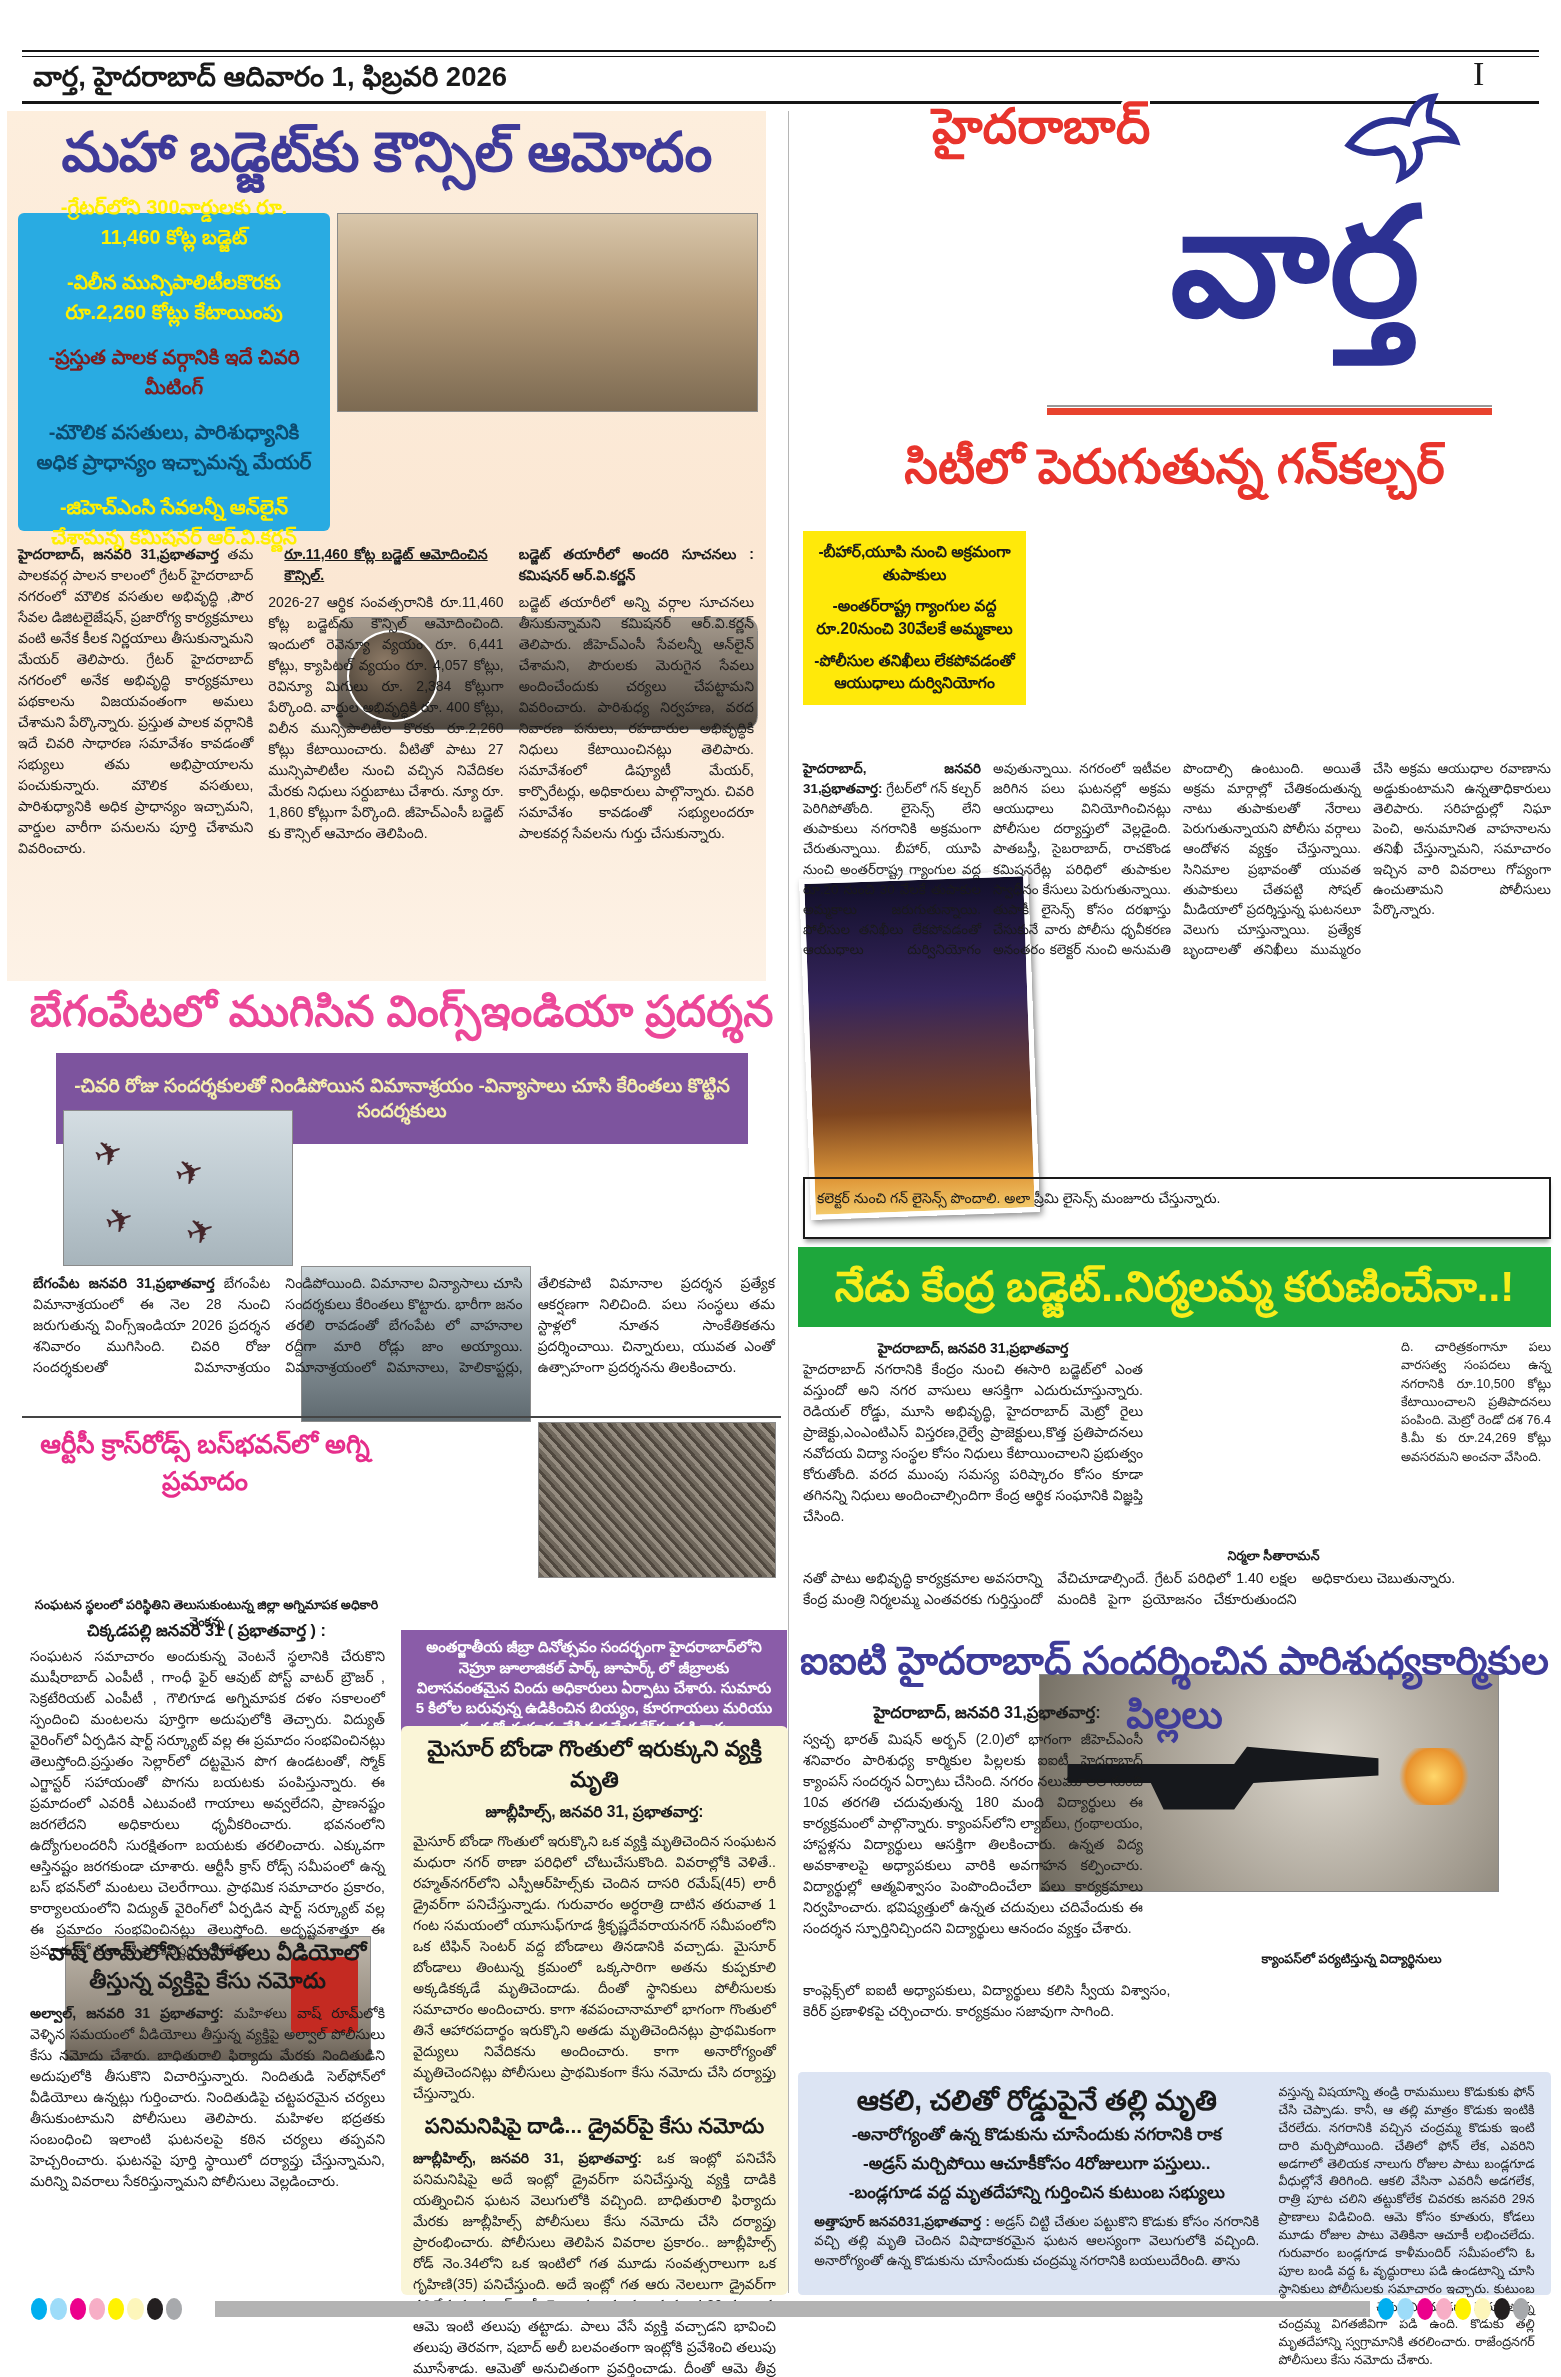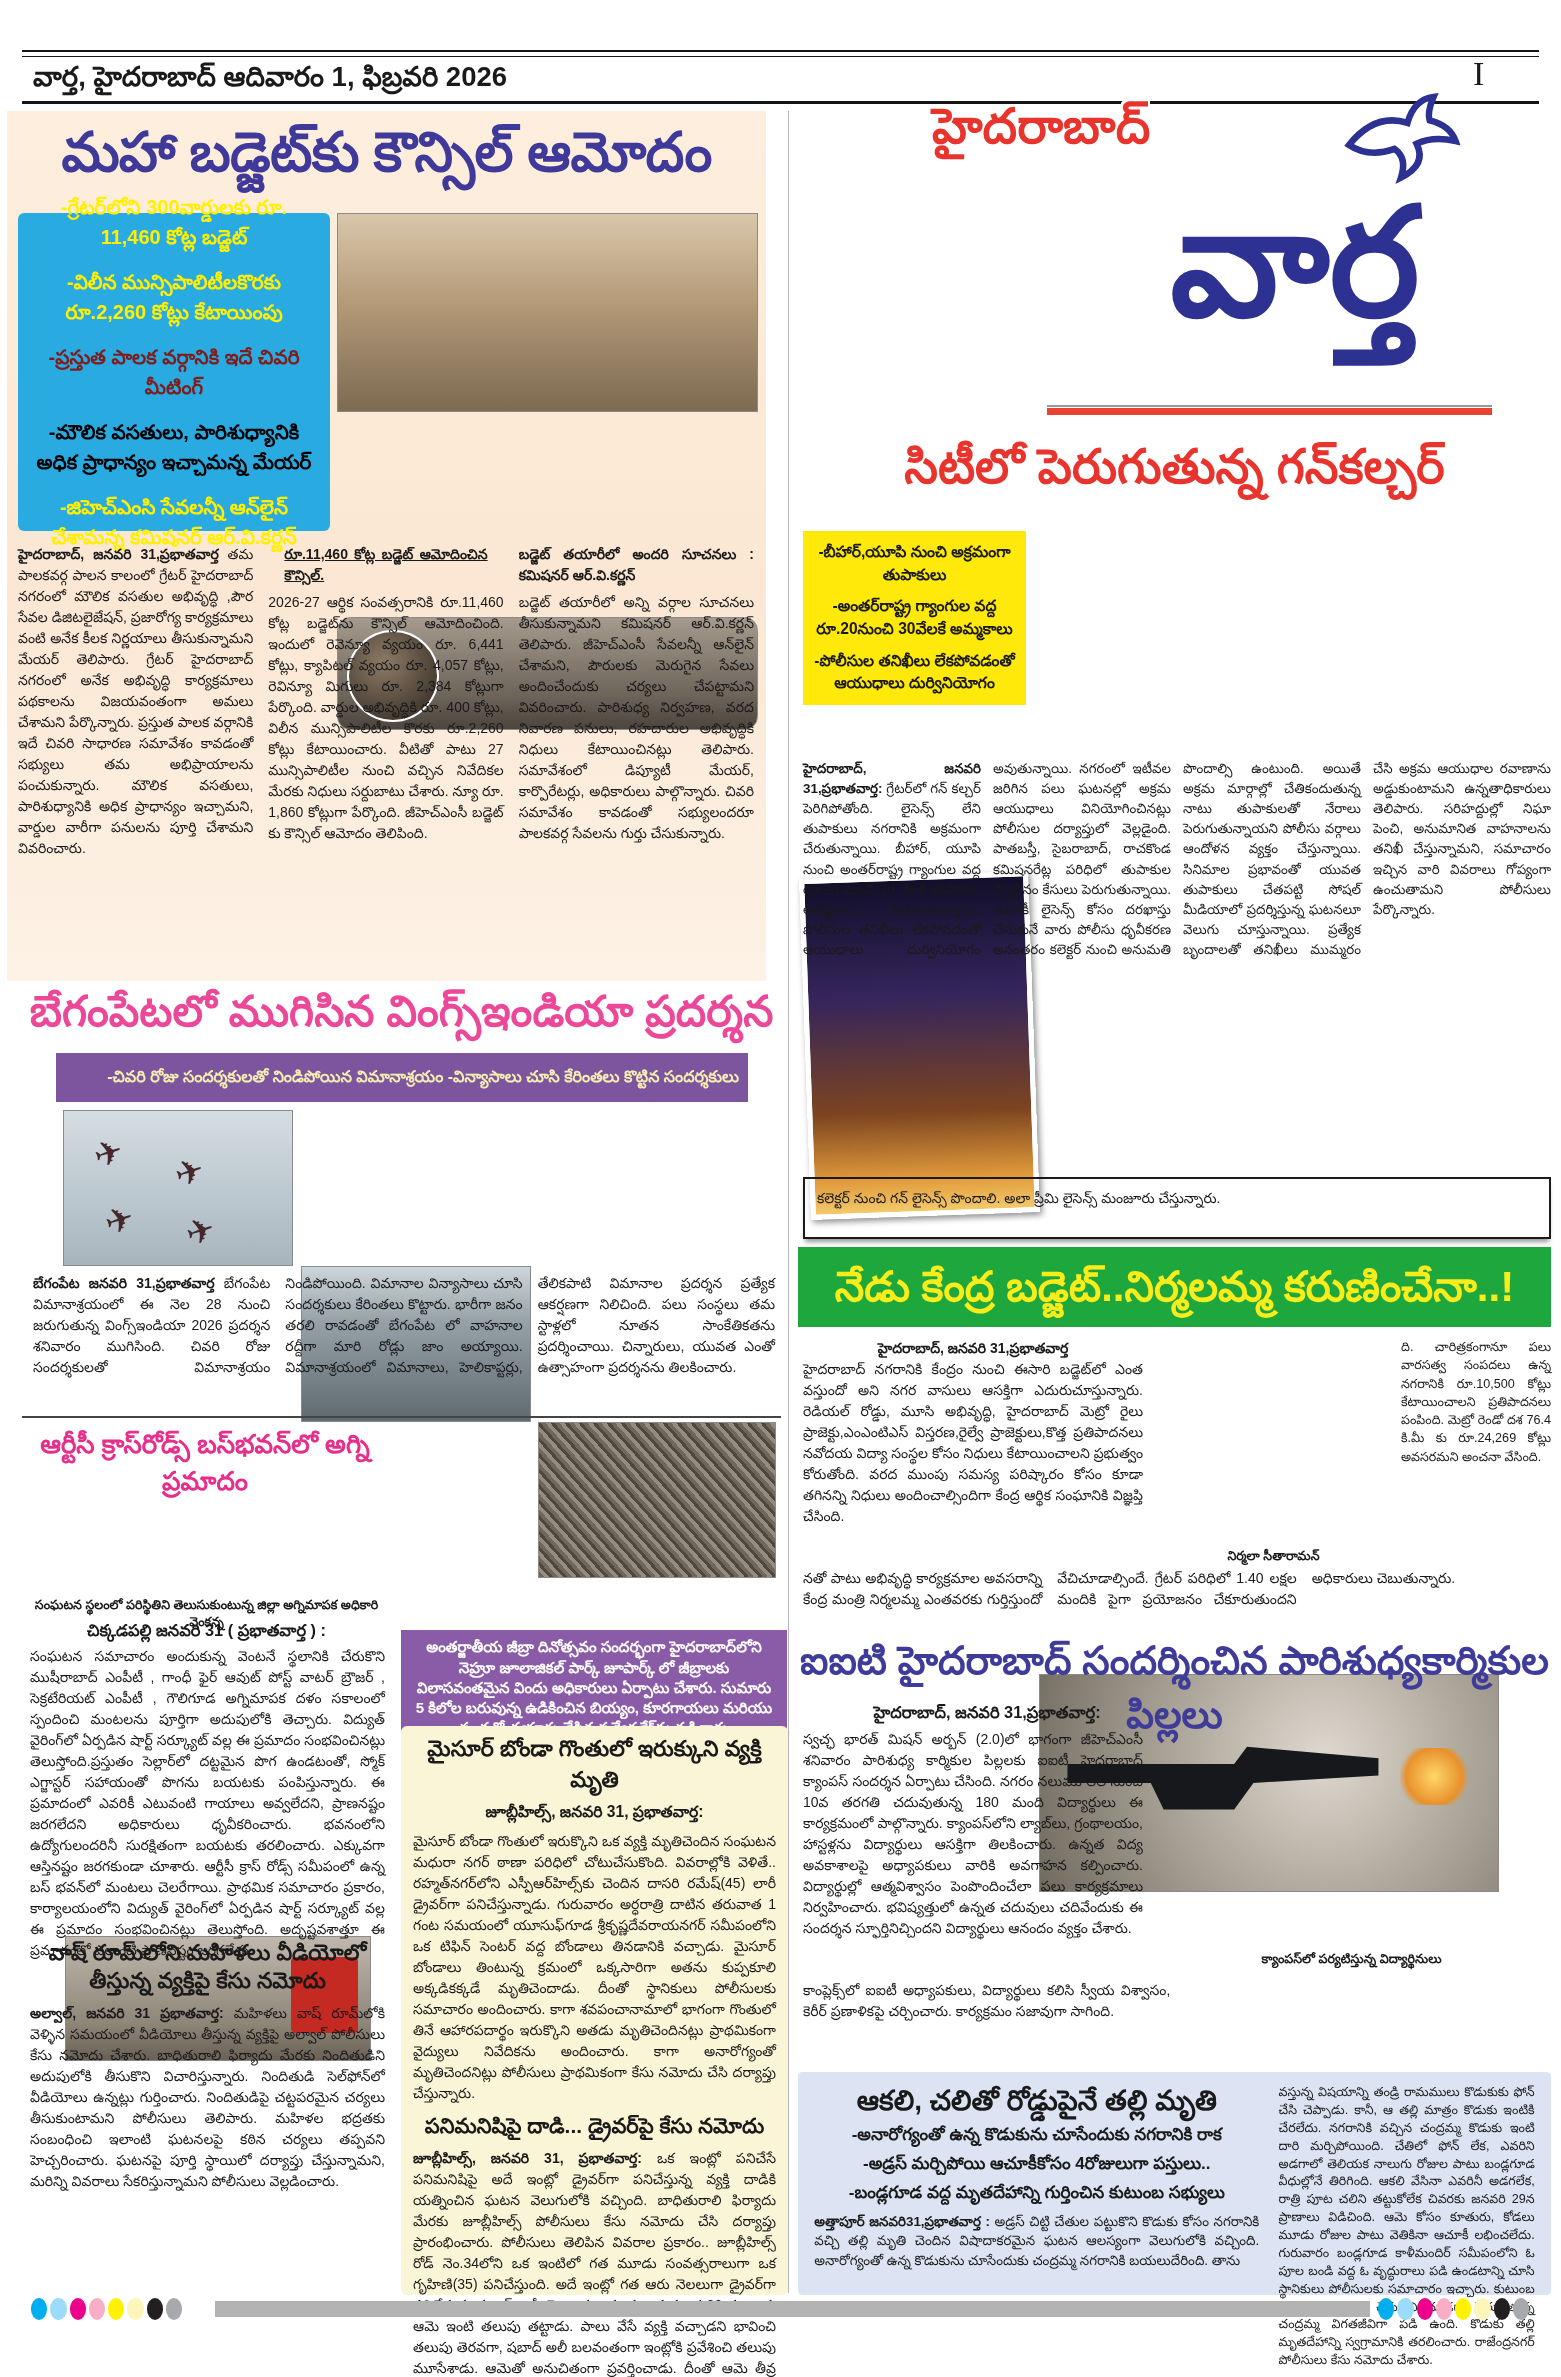--- a/index.html
+++ b/index.html
@@ -54,41 +54,41 @@
   <div class="abs" style="left:1473px;top:55px;font-size:34px;font-family:'Liberation Serif',serif;">I</div>
   <div class="abs rule" style="left:22px;top:101px;width:1517px;height:3px;"></div>
 
   <div class="abs" style="left:7px;top:111px;width:759px;height:870px;background:linear-gradient(180deg,#fdeedd 0%,#fbe7d3 55%,#fdf2e6 100%);">
     <div class="abs b ctr" style="left:0;top:9px;width:100%;font-size:55px;color:#3f3a99;letter-spacing:-0.7px;">మహా బడ్జెట్‌కు కౌన్సిల్ ఆమోదం</div>
 
     <div class="abs" style="left:11px;top:102px;width:312px;height:318px;background:#29abe2;border-radius:6px;display:flex;flex-direction:column;justify-content:center;padding:4.5px 10.4px;box-sizing:border-box;">
       <div class="ctr b yellow-box-line" style="color:#ffef00;font-size:20px;line-height:1.5;">-గ్రేటర్‌లోని 300వార్డులకు రూ. 11,460 కోట్ల బడ్జెట్</div>
       <div class="ctr b yellow-box-line" style="color:#ffef00;font-size:20px;line-height:1.5;">-విలీన మున్సిపాలిటీలకొరకు రూ.2,260 కోట్లు కేటాయింపు</div>
       <div class="ctr b yellow-box-line" style="color:#7f1d1d;font-size:20px;line-height:1.5;">-ప్రస్తుత పాలక వర్గానికి ఇదే చివరి మీటింగ్</div>
-      <div class="ctr b yellow-box-line" style="color:#000000;font-size:20px;line-height:1.5;">-మౌలిక వసతులు, పారిశుధ్యానికి అధిక ప్రాధాన్యం ఇచ్చామన్న మేయర్</div>
+      <div class="ctr b yellow-box-line" style="color:#0c4a6e;font-size:20px;line-height:1.5;">-మౌలిక వసతులు, పారిశుధ్యానికి అధిక ప్రాధాన్యం ఇచ్చామన్న మేయర్</div>
       <div class="ctr b yellow-box-line" style="color:#ffef00;font-size:20px;line-height:1.5;">-జిహెచ్ఎంసి సేవలన్నీ ఆన్‌లైన్ చేశామన్న కమిషనర్ ఆర్.వి.కర్ణన్</div>
     </div>
 
     <div class="abs photo ph-council" style="left:330px;top:102px;width:421px;height:199px;"></div>
     <div class="abs photo ph-audience" style="left:330px;top:307px;width:421px;height:113px;">
       <div class="inset-circle"></div>
     </div>
 
     <div class="abs body-txt jt" style="left:11px;top:433px;width:736px;height:425px;column-count:3;column-gap:15px;">
       <span class="dateline">హైదరాబాద్, జనవరి 31,ప్రభాతవార్త</span>
       <span>తమ పాలకవర్గ పాలన కాలంలో గ్రేటర్ హైదరాబాద్ నగరంలో మౌలిక వసతుల అభివృద్ధి ,పౌర సేవల డిజిటలైజేషన్, ప్రజారోగ్య కార్యక్రమాలు వంటి అనేక కీలక నిర్ణయాలు తీసుకున్నామని మేయర్ తెలిపారు. గ్రేటర్ హైదరాబాద్ నగరంలో అనేక అభివృద్ధి కార్యక్రమాలు పథకాలను విజయవంతంగా అమలు చేశామని పేర్కొన్నారు. ప్రస్తుత పాలక వర్గానికి ఇదే చివరి సాధారణ సమావేశం కావడంతో సభ్యులు తమ అభిప్రాయాలను పంచుకున్నారు. మౌలిక వసతులు, పారిశుధ్యానికి అధిక ప్రాధాన్యం ఇచ్చామని, వార్డుల వారీగా పనులను పూర్తి చేశామని వివరించారు.</span>
       <span class="b" style="display:block;margin:6px 16px;text-decoration:underline;">రూ.11,460 కోట్ల బడ్జెట్ ఆమోదించిన కౌన్సిల్.</span>
       <span>2026-27 ఆర్థిక సంవత్సరానికి రూ.11,460 కోట్ల బడ్జెట్‌ను కౌన్సిల్ ఆమోదించింది. ఇందులో రెవెన్యూ వ్యయం రూ. 6,441 కోట్లు, క్యాపిటల్ వ్యయం రూ. 4,057 కోట్లు, రెవిన్యూ మిగులు రూ. 2,384 కోట్లుగా పేర్కొంది. వార్డుల అభివృద్ధికి రూ. 400 కోట్లు, విలీన మున్సిపాలిటీల కొరకు రూ.2,260 కోట్లు కేటాయించారు. వీటితో పాటు 27 మున్సిపాలిటీల నుంచి వచ్చిన నివేదికల మేరకు నిధులు సర్దుబాటు చేశారు. న్యూ రూ. 1,860 కోట్లుగా పేర్కొంది. జీహెచ్ఎంసీ బడ్జెట్ కు కౌన్సిల్ ఆమోదం తెలిపింది.</span>
       <span class="b" style="display:block;margin:6px 0;">బడ్జెట్ తయారీలో అందరి సూచనలు : కమిషనర్ ఆర్.వి.కర్ణన్</span>
       <span>బడ్జెట్ తయారీలో అన్ని వర్గాల సూచనలు తీసుకున్నామని కమిషనర్ ఆర్.వి.కర్ణన్ తెలిపారు. జీహెచ్ఎంసీ సేవలన్నీ ఆన్‌లైన్ చేశామని, పౌరులకు మెరుగైన సేవలు అందించేందుకు చర్యలు చేపట్టామని వివరించారు. పారిశుధ్య నిర్వహణ, వరద నివారణ పనులు, రహదారుల అభివృద్ధికి నిధులు కేటాయించినట్లు తెలిపారు. సమావేశంలో డిప్యూటీ మేయర్, కార్పొరేటర్లు, అధికారులు పాల్గొన్నారు. చివరి సమావేశం కావడంతో సభ్యులందరూ పాలకవర్గ సేవలను గుర్తు చేసుకున్నారు.</span>
     </div>
   </div>
 
   <div class="abs b ctr" style="left:22px;top:987px;width:759px;font-size:43px;color:#ec4899;">బేగంపేటలో ముగిసిన వింగ్స్ఇండియా ప్రదర్శన</div>
-  <div class="abs b ctr" style="left:56px;top:1053px;width:692px;background:#7d549e;color:#f6eeb0;font-size:16px;line-height:1.3;padding:14px 9px;box-sizing:border-box;text-align:right;">-చివరి రోజు సందర్శకులతో నిండిపోయిన విమానాశ్రయం -విన్యాసాలు చూసి కేరింతలు కొట్టిన సందర్శకులు</div>
+  <div class="abs b ctr" style="left:56px;top:1053px;width:692px;background:#7d549e;color:#f6eeb0;font-size:19px;line-height:1.3;padding:21px 9px;box-sizing:border-box;">-చివరి రోజు సందర్శకులతో నిండిపోయిన విమానాశ్రయం -విన్యాసాలు చూసి కేరింతలు కొట్టిన సందర్శకులు</div>
 
   <div class="abs photo ph-planes" style="left:63px;top:1110px;width:230px;height:156px;">
     <span class="plane" style="left:30px;top:22px;">✈</span>
     <span class="plane" style="left:111px;top:41px;">✈</span>
     <span class="plane" style="left:41px;top:89px;">✈</span>
     <span class="plane" style="left:122px;top:100px;">✈</span>
   </div>
   <div class="abs photo ph-spectators" style="left:301px;top:1110px;width:230px;height:156px;"></div>
   <div class="abs photo ph-crowd" style="left:538px;top:1110px;width:238px;height:156px;"></div>
 

